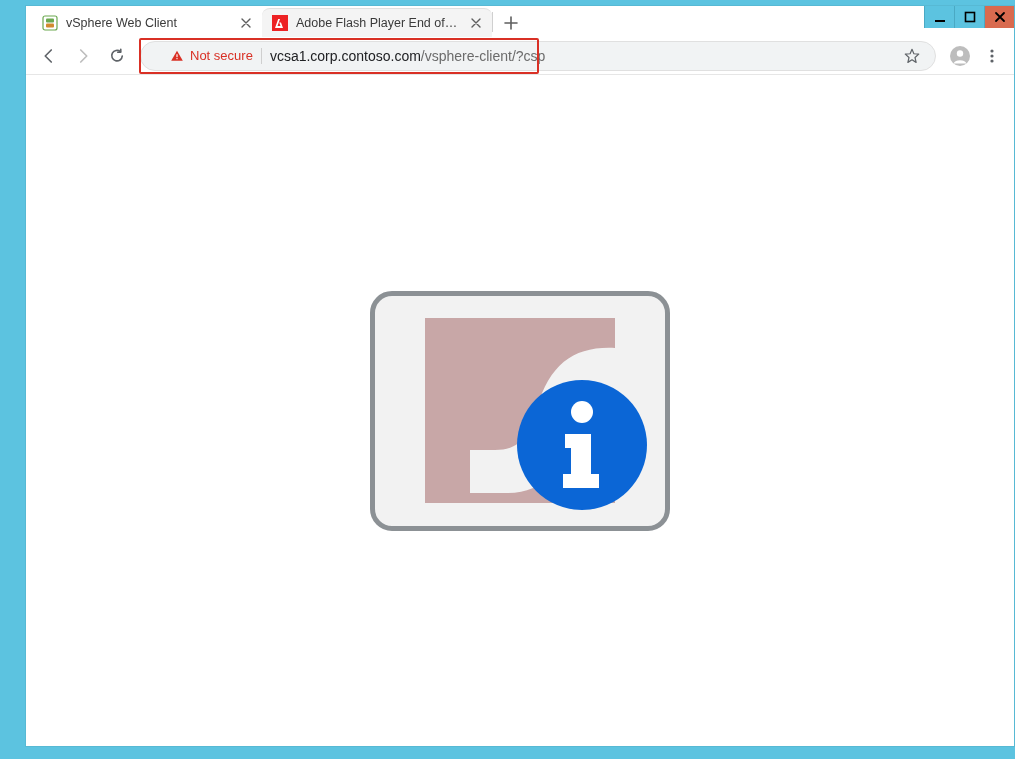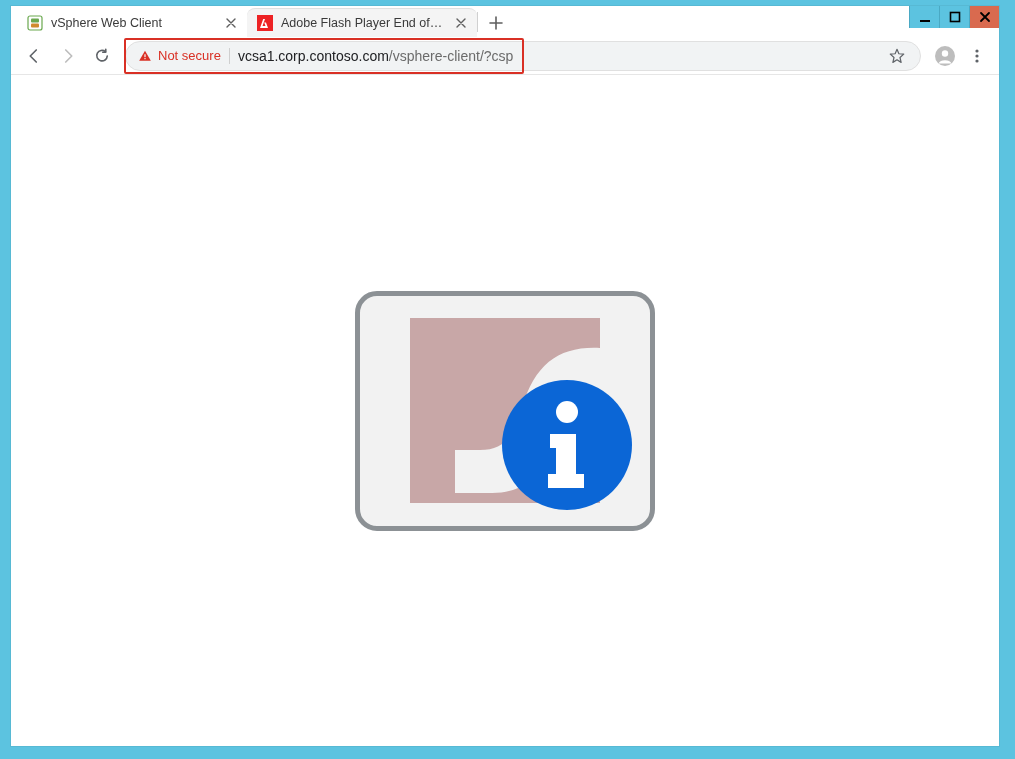--- a/index.html
+++ b/index.html
@@ -7,21 +7,21 @@
 
   .desktop {
     width: 1015px;
     height: 759px;
     background: #5cc3e0;
     position: relative;
   }
 
   .window {
     position: absolute;
-    left: 11px;
+    left: 26px;
     top: 6px;
     width: 988px;
     height: 740px;
     background: #ffffff;
     display: flex;
     flex-direction: column;
     box-shadow: 0 0 0 1px rgba(0,0,0,0.05);
   }
 
   
@@ -112,21 +112,21 @@
   }
   .nav-btn.disabled { color:#bdbdbd; }
   
   .omnibox-outer {
     flex:1;
     height:30px;
     border:1px solid #e0e0e0;
     border-radius:15px;
     display:flex;
     align-items:center;
-    padding:0 10px 0 0;
+    padding:0 10px 0 17px;
     margin:0 6px 0 4px;
     position:relative;
     background:#f1f3f4;
   }
   .red-highlight {
     position:absolute;
     left:-2px; top:-4px;
     width:400px;
     height:36px;
     border:2px solid #d93025;

